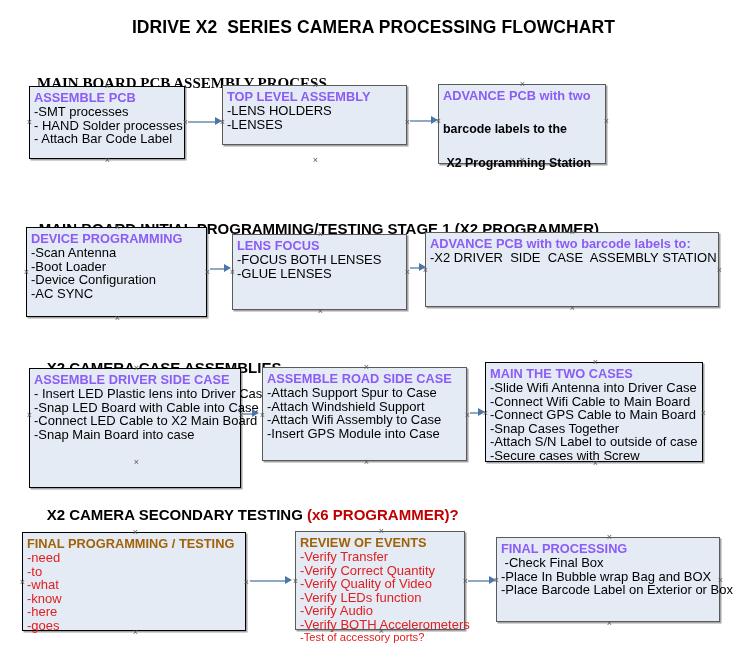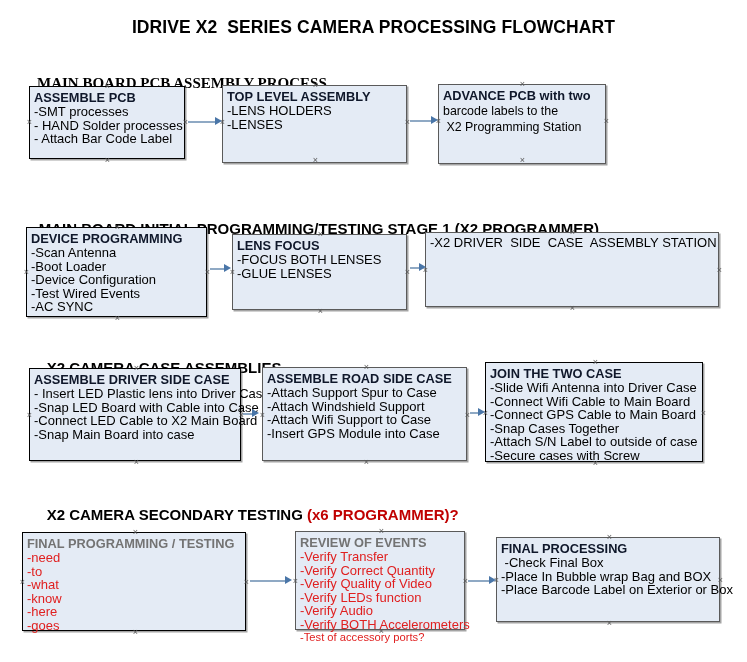--- a/index.html
+++ b/index.html
@@ -53,38 +53,39 @@
     box-shadow: 1.5px 1.5px 0 rgba(90,90,90,0.55);
     padding: 3px 4px 2px 4px;
     overflow: visible;
   }
   .node.gray-border {
     border-color: #5A5A5A;
   }
   .node-title {
     font-size: 12.8px;
     font-weight: bold;
-    color: #0f172a;
+    color: #8b5cf6;
     line-height: 15px;
     white-space: pre;
     margin-bottom: 0px;
   }
   .node-line {
     font-size: 13px;
     font-weight: normal;
     color: #000000;
     line-height: 13.6px;
     white-space: pre;
   }
   .node.bold-body .node-line {
-    font-weight: normal;
+    font-weight: bold;
     font-size: 12.4px;
     line-height: 16px;
-  }
-  .node.red .node-title { color: #737373; }
+    margin-top: 18px;
+  }
+  .node.red .node-title { color: #a16207; }
   .node.red .node-line  { color: #E02020; }
 
   
   .overflow-line {
     position: absolute;
     left: 4px;
     font-size: 11.2px;
     line-height: 13.6px;
     color: #E02020;
     white-space: pre;
@@ -134,21 +135,21 @@
     <div class="node-title">ASSEMBLE PCB</div>
     <div class="node-line">-SMT processes</div>
     <div class="node-line">- HAND Solder processes</div>
     <div class="node-line">- Attach Bar Code Label</div>
     <div class="cp" style="left:74px; top:-4px;"></div>
     <div class="cp" style="left:74px; top:70px;"></div>
     <div class="cp" style="left:-4px; top:32px;"></div>
     <div class="cp" style="left:152px; top:32px;"></div>
   </div>
 
-  <div class="node gray-border" style="left:222px; top:85px; width:185px; height:78px;">
+  <div class="node gray-border" style="left:222px; top:85px; width:185px; height:60px;">
     <div class="node-title">TOP LEVEL ASSEMBLY</div>
     <div class="node-line">-LENS HOLDERS</div>
     <div class="node-line">-LENSES</div>
     <div class="cp" style="left:89px; top:-4px;"></div>
     <div class="cp" style="left:89px; top:71px;"></div>
     <div class="cp" style="left:-4px; top:33px;"></div>
     <div class="cp" style="left:181px; top:33px;"></div>
   </div>
 
   <div class="node gray-border bold-body" style="left:438px; top:84px; width:168px; height:80px;">
@@ -168,81 +169,81 @@
 
   <div class="section-title" style="left:22px; top:203px;">
     <span>MAIN BOARD INITIAL PROGRAMMING/TESTING STAGE 1 (X2 PROGRAMMER)</span>
   </div>
 
   <div class="node" style="left:26px; top:227px; width:181px; height:90px;">
     <div class="node-title">DEVICE PROGRAMMING</div>
     <div class="node-line">-Scan Antenna</div>
     <div class="node-line">-Boot Loader</div>
     <div class="node-line">-Device Configuration</div>
-    <div class="node-line">-Test Wired Events</div>
     <div class="node-line">-AC SYNC</div>
     <div class="cp" style="left:87px; top:-4px;"></div>
     <div class="cp" style="left:87px; top:87px;"></div>
     <div class="cp" style="left:-4px; top:41px;"></div>
     <div class="cp" style="left:177px; top:41px;"></div>
   </div>
 
   <div class="node gray-border" style="left:232px; top:234px; width:175px; height:76px;">
     <div class="node-title">LENS FOCUS</div>
     <div class="node-line">-FOCUS BOTH LENSES</div>
     <div class="node-line">-GLUE LENSES</div>
     <div class="cp" style="left:84px; top:-4px;"></div>
     <div class="cp" style="left:84px; top:73px;"></div>
     <div class="cp" style="left:-4px; top:34px;"></div>
     <div class="cp" style="left:171px; top:34px;"></div>
   </div>
 
   <div class="node gray-border" style="left:425px; top:232px; width:294px; height:75px;">
+    <div class="node-title">ADVANCE PCB with two barcode labels to:</div>
     <div class="node-line">-X2 DRIVER  SIDE  CASE  ASSEMBLY STATION</div>
     <div class="cp" style="left:143px; top:-4px;"></div>
     <div class="cp" style="left:143px; top:72px;"></div>
     <div class="cp" style="left:-4px; top:34px;"></div>
     <div class="cp" style="left:290px; top:34px;"></div>
   </div>
 
   <div class="conn" style="left:210px; top:268px; width:17px;"></div>
   <div class="conn-arrow" style="left:224px; top:264px;"></div>
   <div class="conn" style="left:410px; top:267px; width:12px;"></div>
   <div class="conn-arrow" style="left:419px; top:263px;"></div>
 
   <div class="section-title" style="left:30px; top:342px;">
     <span>X2 CAMERA CASE ASSEMBLIES</span>
   </div>
 
-  <div class="node" style="left:29px; top:368px; width:212px; height:93px;">
+  <div class="node" style="left:29px; top:368px; width:212px; height:120px;">
     <div class="node-title">ASSEMBLE DRIVER SIDE CASE</div>
     <div class="node-line">- Insert LED Plastic lens into Driver Case</div>
     <div class="node-line">-Snap LED Board with Cable into Case</div>
     <div class="node-line">-Connect LED Cable to X2 Main Board</div>
     <div class="node-line">-Snap Main Board into case</div>
     <div class="cp" style="left:103px; top:-4px;"></div>
     <div class="cp" style="left:103px; top:90px;"></div>
     <div class="cp" style="left:-4px; top:43px;"></div>
     <div class="cp" style="left:208px; top:43px;"></div>
   </div>
 
   <div class="node gray-border" style="left:262px; top:367px; width:205px; height:94px;">
     <div class="node-title">ASSEMBLE ROAD SIDE CASE</div>
     <div class="node-line">-Attach Support Spur to Case</div>
     <div class="node-line">-Attach Windshield Support</div>
-    <div class="node-line">-Attach Wifi Support to Case</div>
+    <div class="node-line">-Attach Wifi Assembly to Case</div>
     <div class="node-line">-Insert GPS Module into Case</div>
     <div class="cp" style="left:100px; top:-4px;"></div>
     <div class="cp" style="left:100px; top:91px;"></div>
     <div class="cp" style="left:-4px; top:44px;"></div>
     <div class="cp" style="left:201px; top:44px;"></div>
   </div>
 
   <div class="node" style="left:485px; top:362px; width:218px; height:100px;">
-    <div class="node-title">JOIN THE TWO CASE</div>
+    <div class="node-title">MAIN THE TWO CASES</div>
     <div class="node-line">-Slide Wifi Antenna into Driver Case</div>
     <div class="node-line">-Connect Wifi Cable to Main Board</div>
     <div class="node-line">-Connect GPS Cable to Main Board</div>
     <div class="node-line">-Snap Cases Together</div>
     <div class="node-line">-Attach S/N Label to outside of case</div>
     <div class="node-line">-Secure cases with Screw</div>
     <div class="cp" style="left:106px; top:-4px;"></div>
     <div class="cp" style="left:106px; top:97px;"></div>
     <div class="cp" style="left:-4px; top:47px;"></div>
     <div class="cp" style="left:214px; top:47px;"></div>

